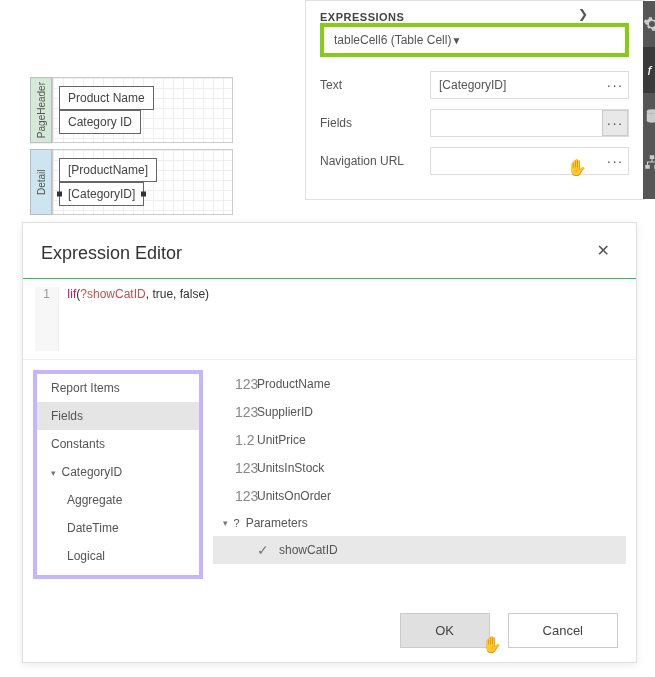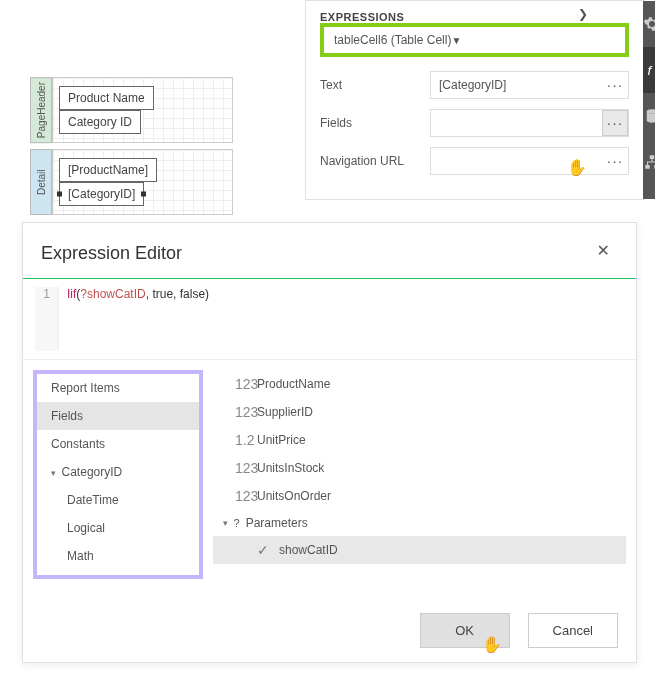--- a/index.html
+++ b/index.html
@@ -56,21 +56,21 @@
   .cat-item.sub { padding-left:30px;}
   .cat-item.expandable::before { content:'▾'; font-size:9px; margin-right:6px; color:#777; display:inline-block;}
   .field-list { flex:1; margin:10px 10px 10px 0; overflow:auto;}
   .field-item { padding:6px 10px 6px 22px; font-size:12px; color:#555; display:flex; align-items:center; gap:6px; cursor:pointer;}
   .field-item .type-ico { font-size:14px; color:#888; width:16px;}
   .field-group { padding:6px 10px; font-size:12px; color:#555; display:flex; align-items:center; gap:6px;}
   .field-group::before { content:'▾'; font-size:9px; color:#777;}
   .field-item.param-item { padding-left:44px; background:#e8e8e8;}
   .field-item.param-item .type-ico { color:#777;}
   .btn-row { position:absolute; right:18px; bottom:14px; display:flex; gap:18px;}
-  .btn { min-width:90px; padding:9px 24px; border:1px solid #ccc; background:#fff; font-size:13px; color:#444; cursor:pointer;}
+  .btn { min-width:90px; padding:9px 34px; border:1px solid #ccc; background:#fff; font-size:13px; color:#444; cursor:pointer;}
   .btn.primary { background:#e0e0e0;}
   .cursor-hand2 { position:absolute; right:134px; bottom:8px; font-size:16px; pointer-events:none;}
 </style>
 </head>
 <body>
 
 <div class="design-area">
   <div class="band-container">
     <div class="band-label">PageHeader</div>
     <div class="band-content">
@@ -156,20 +156,21 @@
   <div class="code-area">
     <div class="line-num">1</div>
     <div class="code-text"><span class="kw">Iif</span><span>(</span><span class="param">?showCatID</span><span>, true, false</span><span>)</span></div>
   </div>
   <div class="browser">
     <div class="cat-list">
       <div class="cat-item">Report Items</div>
       <div class="cat-item selected">Fields</div>
       <div class="cat-item">Constants</div>
       <div class="cat-item expandable">CategoryID</div>
+      <div class="cat-item sub">Aggregate</div>
       <div class="cat-item sub">DateTime</div>
       <div class="cat-item sub">Logical</div>
       <div class="cat-item sub">Math</div>
     </div>
     <div class="field-list">
       <div class="field-item">
           <span class="type-ico">123</span>
           <span>ProductName</span>
         </div>
       <div class="field-item">

